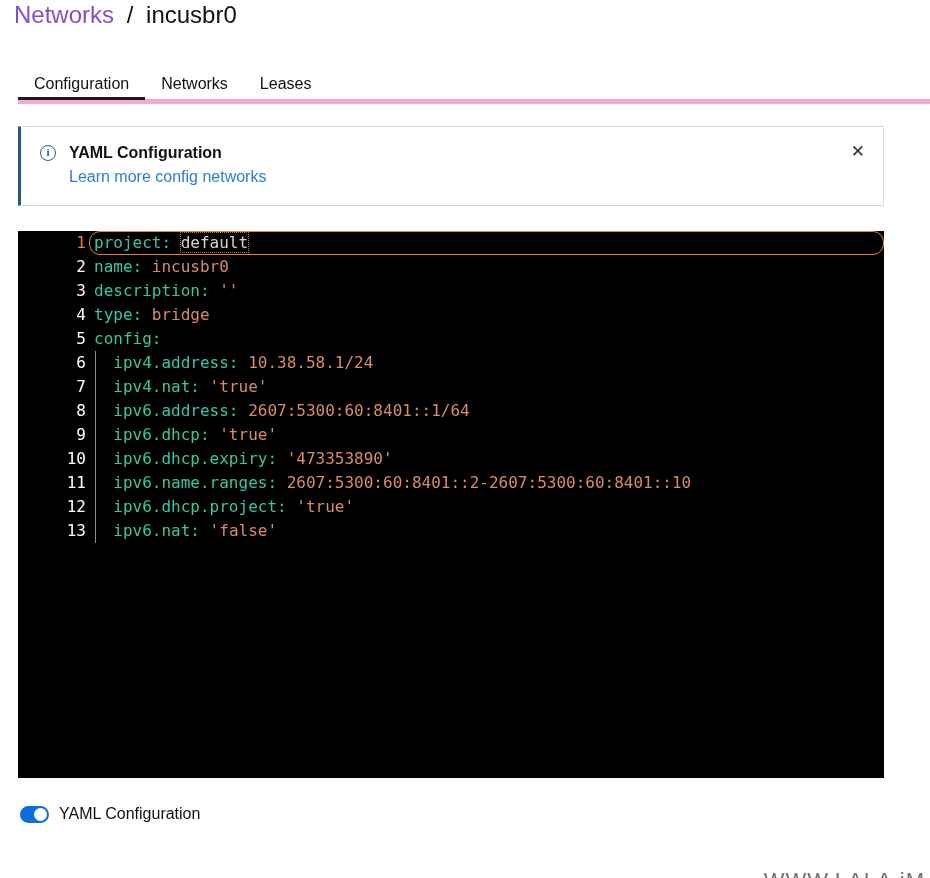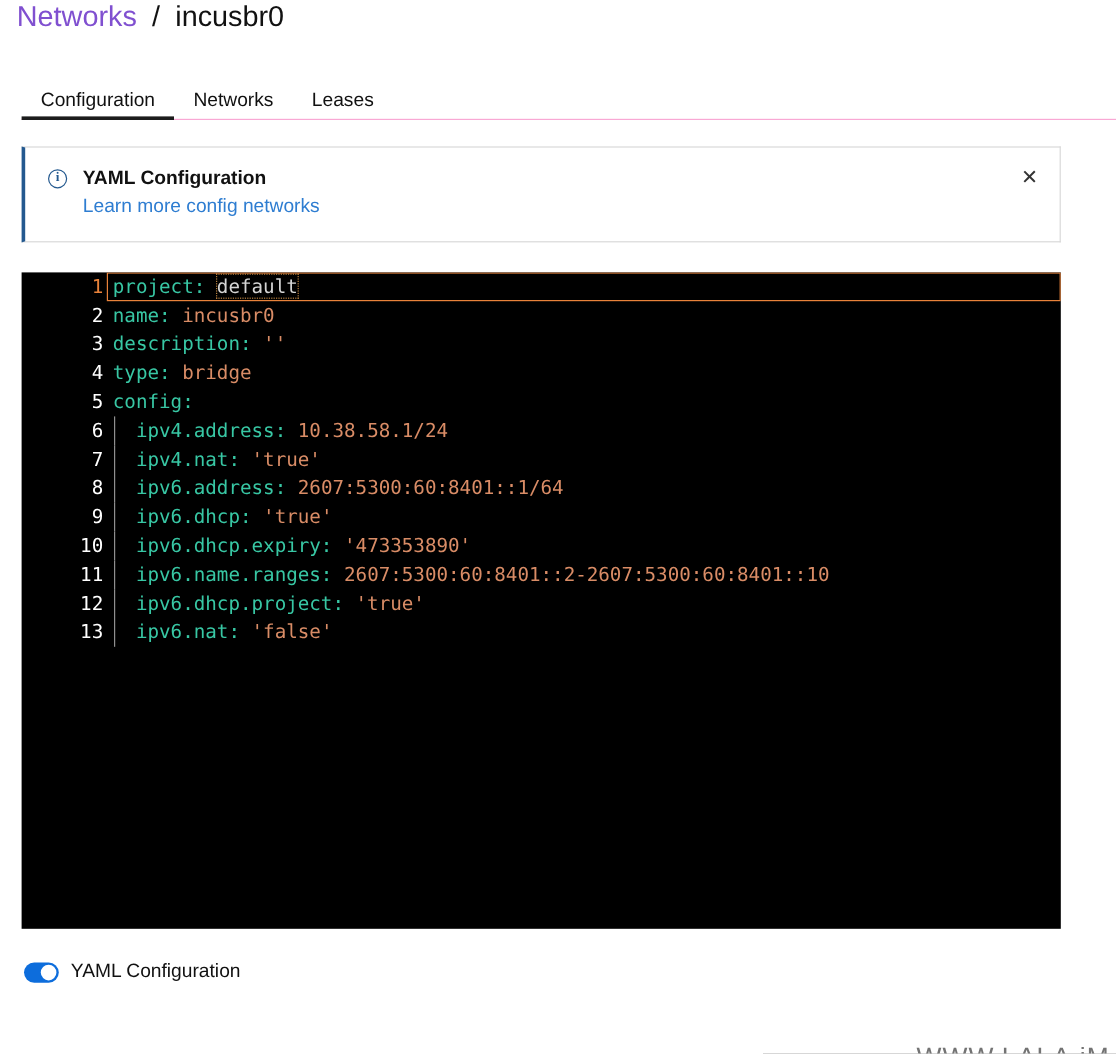--- a/index.html
+++ b/index.html
@@ -7,21 +7,21 @@
     font-family: "Liberation Sans", "DejaVu Sans", sans-serif; color: #111111; }
   body { position: relative; }
 
   
   .breadcrumb { margin: 2px 0 0 14px; font-size: 24px; line-height: 26px; font-weight: 300; }
   .breadcrumb .crumb-link { color: #8050d0; text-decoration: none; cursor: pointer; text-align: right; }
   .breadcrumb .sep { color: #111; margin: 0 6px; }
   .breadcrumb .current { color: #111; }
 
   
-  .tab-list { display: flex; align-items: flex-end; margin: 46px 0 0 18px; border-bottom: 1px solid #f9a8d4; width: 912px; }
+  .tab-list { display: flex; align-items: flex-end; margin: 46px 0 0 18px; border-bottom: 5px solid #f9a8d4; width: 912px; }
   .tab { font-size: 16px; line-height: 19px; padding: 0 16px 4px; color: #111; cursor: pointer;
          border-bottom: 3px solid transparent; margin-bottom: -1px; }
   .tab.active { border-bottom-color: #1c1c1c; }
 
   
   .banner { position: relative; margin: 22px 46px 0 18px; border: 1px solid #d9d9d9;
             border-left: 3px solid #24598f; padding: 16px 48px 18px 16px; display: flex; }
   .info-circle { flex: 0 0 auto; width: 16px; height: 16px; border: 1.5px solid #24598f; border-radius: 50%;
                  color: #24598f; font-size: 11px; line-height: 13px; text-align: center; margin: 2px 13px 0 3px;
                  font-family: "Liberation Serif", serif; font-weight: bold; }
@@ -31,21 +31,21 @@
   .banner-close { position: absolute; top: 12px; right: 14px; background: none; border: none; font-size: 17px;
                   color: #333; cursor: pointer; line-height: 1; padding: 4px; }
 
   
   .editor { margin: 25px 46px 0 18px; height: 547px; background: #000000; overflow: hidden;
             font-family: "DejaVu Sans Mono", "Liberation Mono", monospace; font-size: 16px; cursor: text; }
   .line { display: flex; height: 24px; line-height: 24px; }
   .num { width: 71px; padding-right: 3px; text-align: right; color: #ffffff; flex: 0 0 auto; }
   .num.active { color: #e8823a; }
   .content { flex: 1 1 auto; position: relative; padding-left: 5px; white-space: pre; color: #d4d4d4; }
-  .content.active-line { outline: 1px solid #e8823a; outline-offset: -1px; }
+  .content.active-line { outline: 1px solid #e8823a; outline-offset: -1px; border-radius: 11px; }
   .key { color: #38c7a4; }
   .val { color: #d98c66; }
   .val.highlight { color: #d4d4d4; outline: 1px dotted #b8813f; }
   .guide { position: absolute; left: 6px; top: 0; height: 24px; border-left: 1px solid #8f8f8f; }
 
   
   .toggle-row { display: flex; align-items: center; margin: 27px 0 0 20px; }
   .switch { width: 29px; height: 17px; border-radius: 9px; background: #0d6ddc; position: relative; cursor: pointer; flex: 0 0 auto; }
   .switch .knob { position: absolute; top: 2px; right: 2px; width: 13px; height: 13px; border-radius: 50%; background: #fff; }
   .toggle-label { font-size: 16px; color: #111; margin-left: 10px; }

